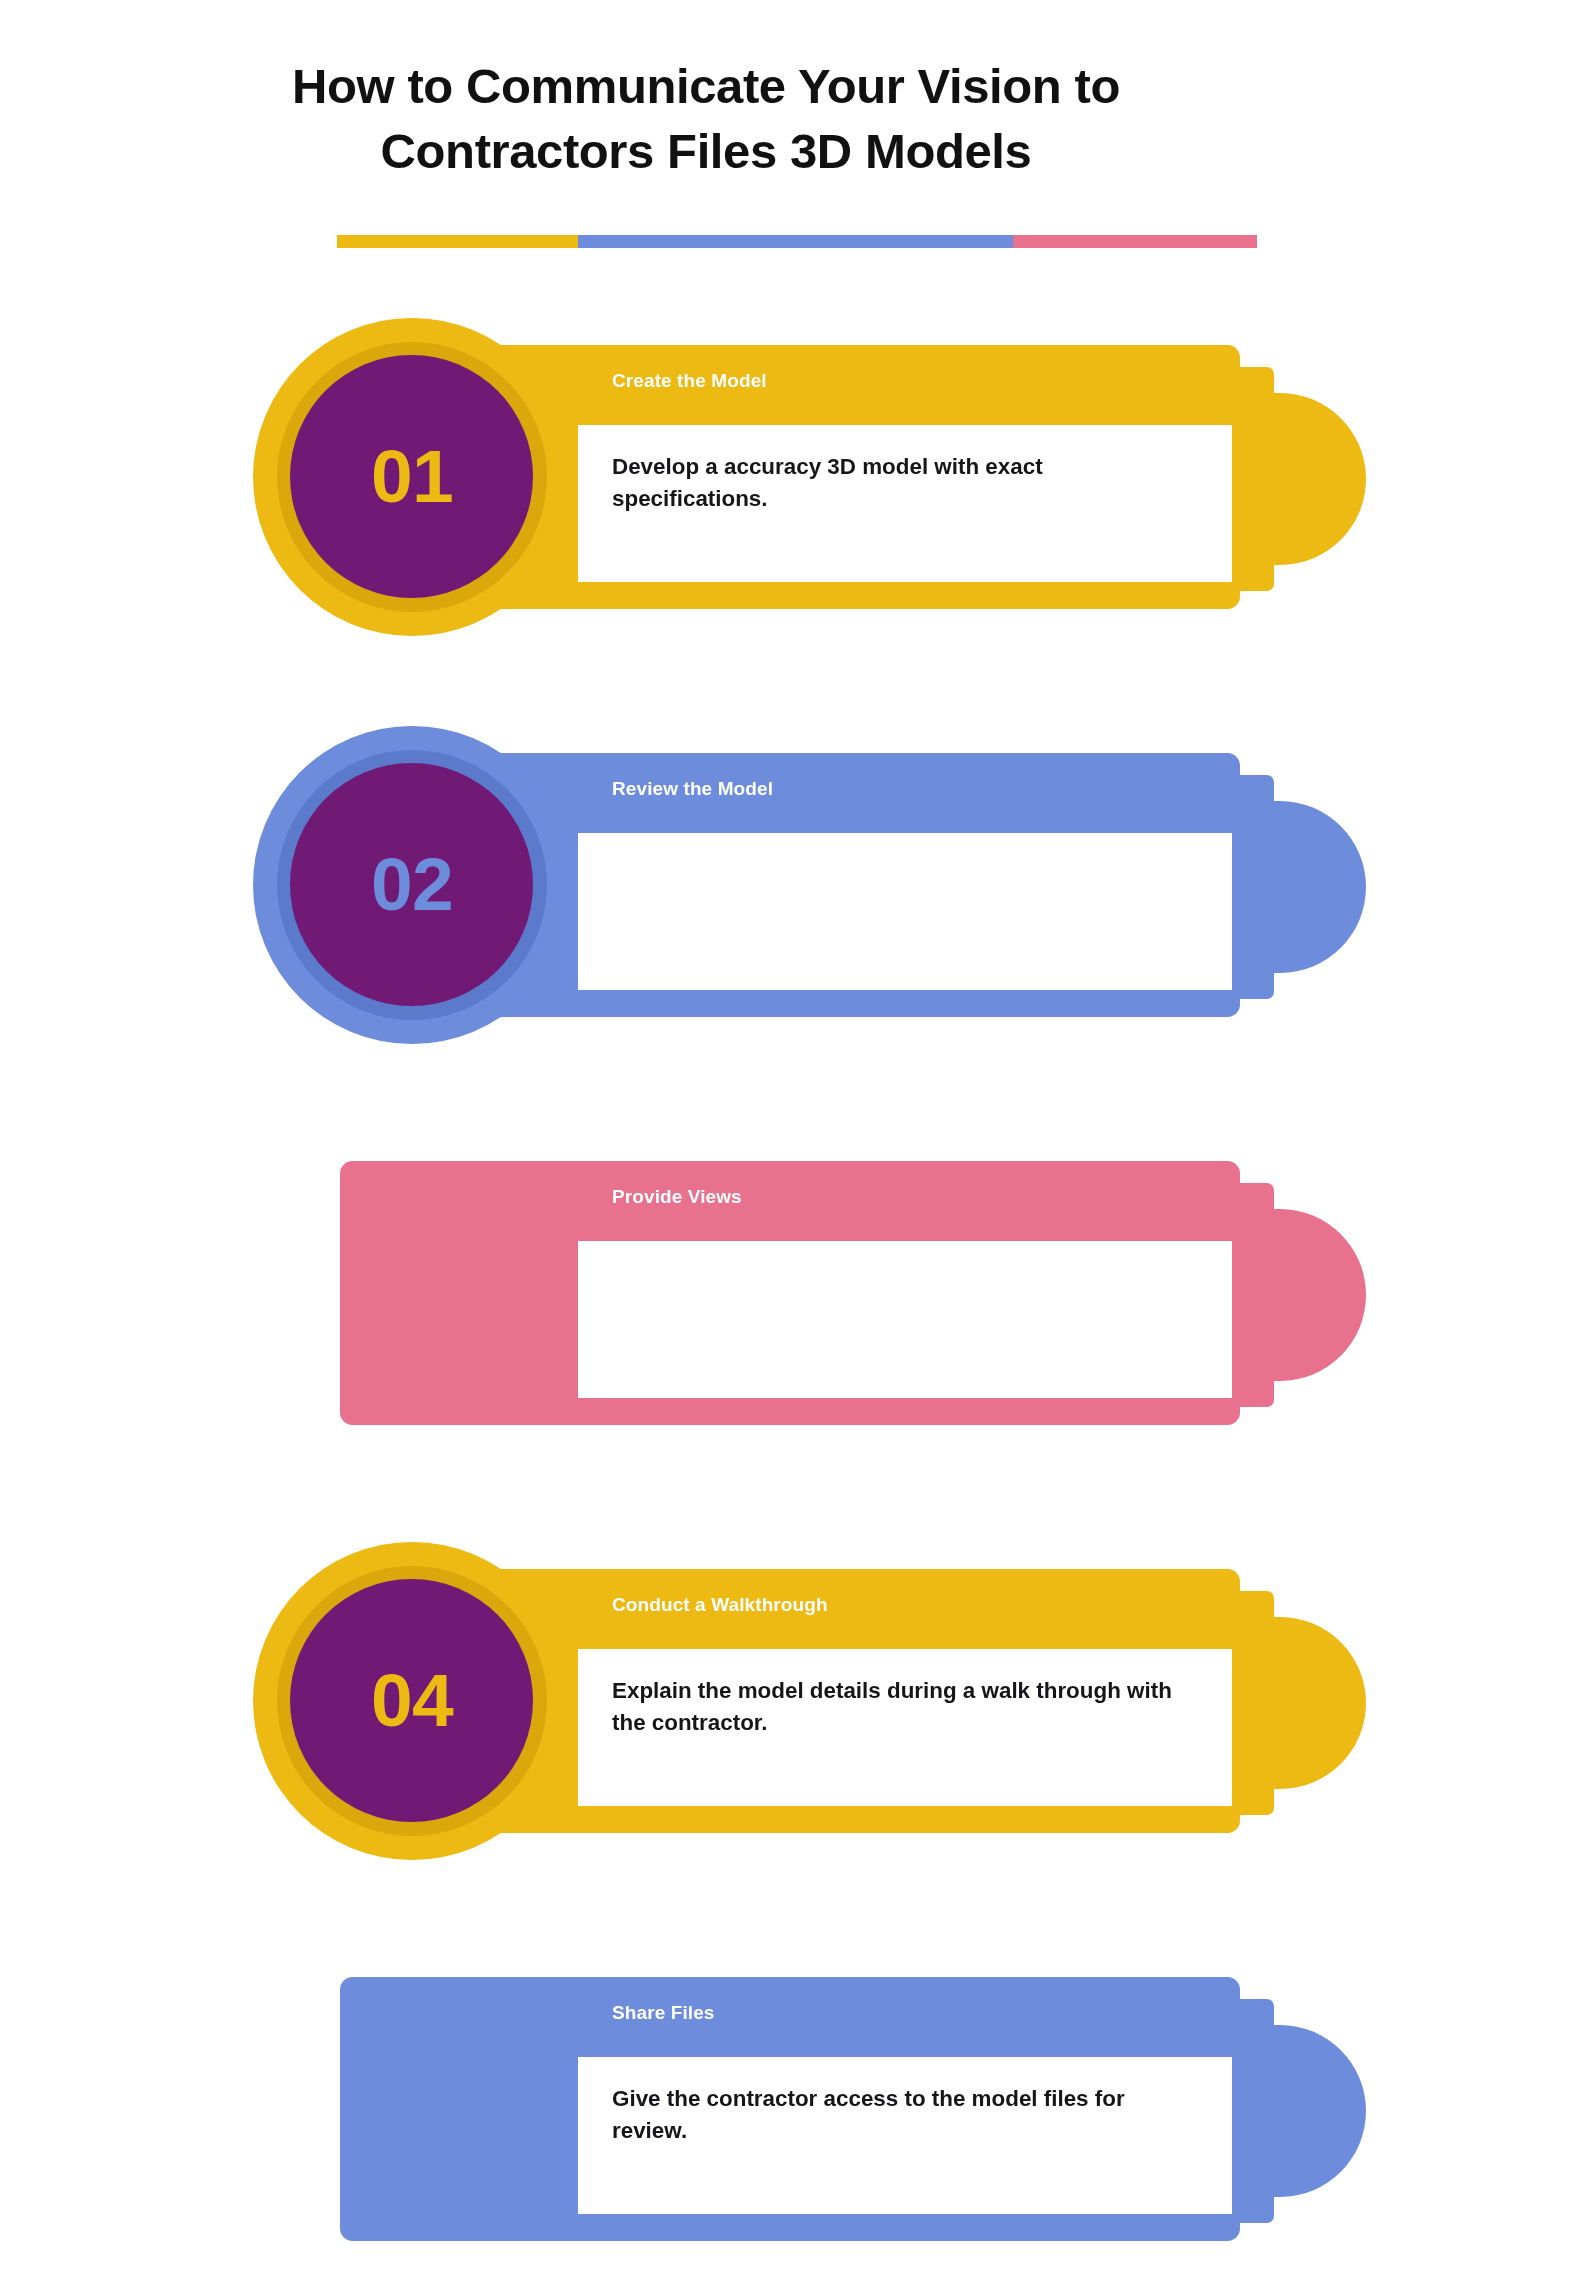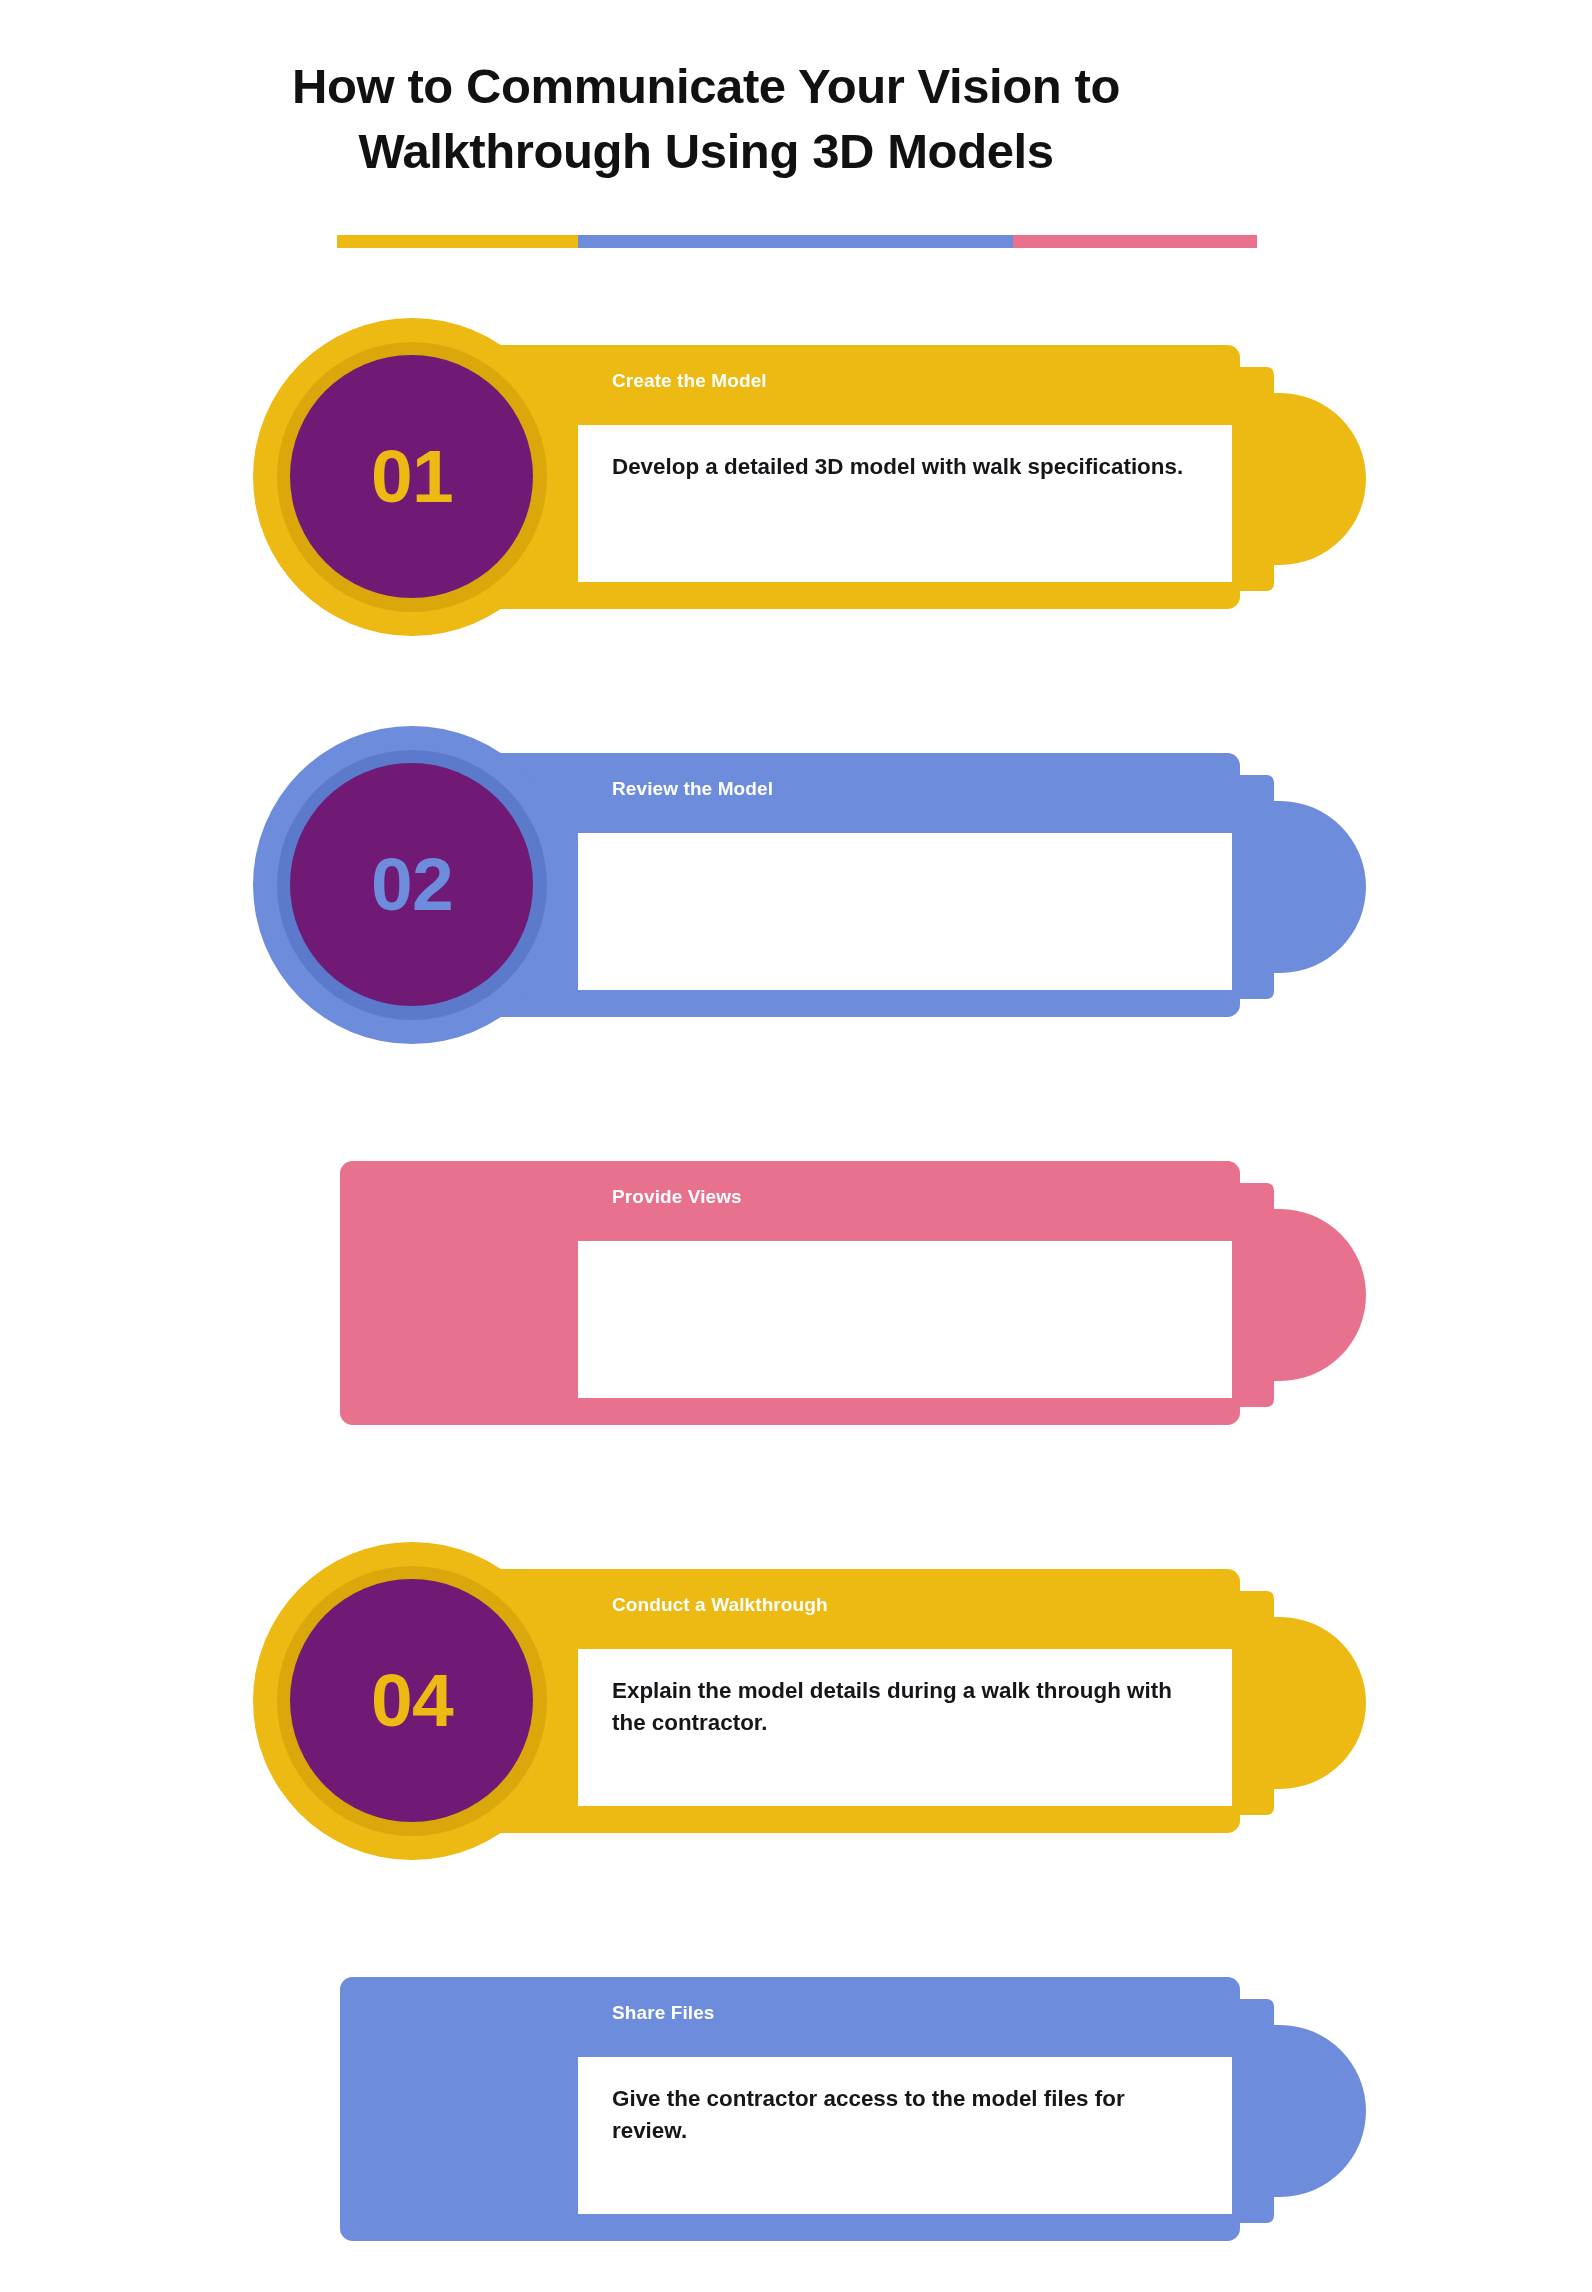--- a/index.html
+++ b/index.html
@@ -180,21 +180,21 @@
   .c-blue   { --c: #6D8CDC; --cd: #5C7ACB; }
   .c-pink   { --c: #E8718D; --cd: #DE6380; }
 </style>
 </head>
 <body>
 
 <div class="page">
 
   <div class="header">
     <div class="title-line">How to Communicate Your Vision to</div>
-    <div class="title-line">Walkthrough Using 3D Models</div>
+    <div class="title-line">Contractors Files 3D Models</div>
   </div>
 
   <div class="accent-bar">
     <div class="accent-seg-1"></div>
     <div class="accent-seg-2"></div>
     <div class="accent-seg-3"></div>
   </div>
 
   <div class="steps">
 
@@ -204,21 +204,21 @@
       <div class="bulge"></div>
       <div class="panel"></div>
       <div class="circle-outer">
         <div class="circle-ring">
           <div class="circle-inner">
             <span class="step-number">01</span>
           </div>
         </div>
       </div>
       <div class="step-title">Create the Model</div>
-      <div class="step-desc">Develop a detailed 3D model with walk specifications.</div>
+      <div class="step-desc">Develop a accuracy 3D model with exact specifications.</div>
     </div>
 
     <div class="step c-blue">
       <div class="plate"></div>
       <div class="tab"></div>
       <div class="bulge"></div>
       <div class="panel"></div>
       <div class="circle-outer">
         <div class="circle-ring">
           <div class="circle-inner">

